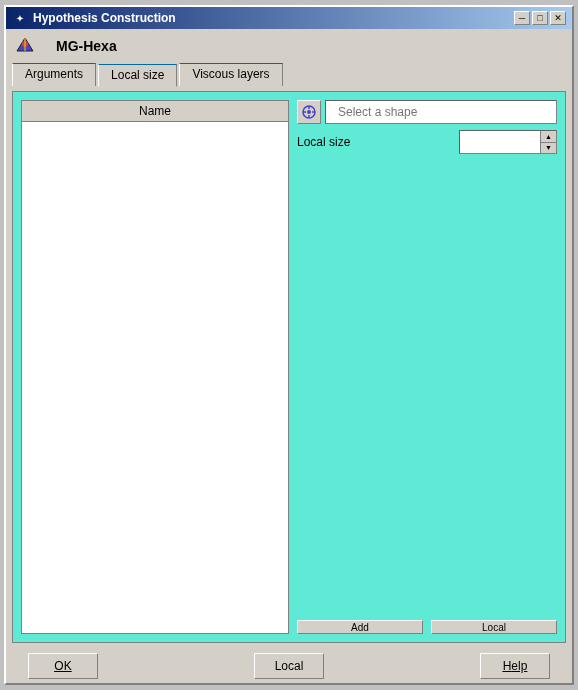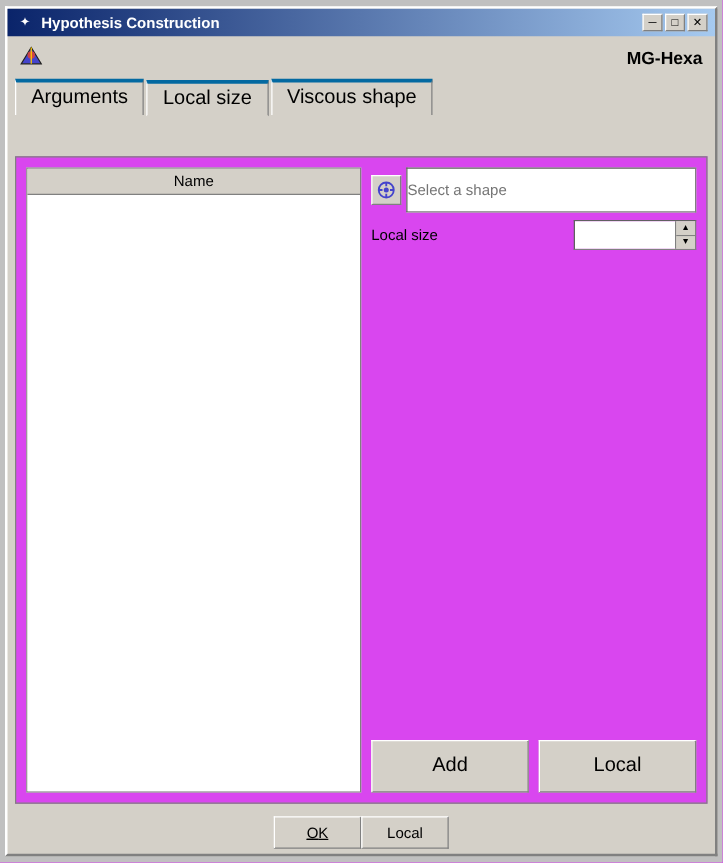--- a/index.html
+++ b/index.html
@@ -75,60 +75,58 @@
       padding: 6px;
       gap: 6px;
     }
     .app-title {
       font-size: 14px;
       font-weight: bold;
       padding: 2px 4px;
       display: flex;
       align-items: center;
       gap: 22px;
-      justify-content: space-between;
     }
     .app-icon {
       width: 18px;
       height: 18px;
     }
     .tabs {
       display: flex;
       gap: 2px;
       margin-bottom: -1px;
       position: relative;
       z-index: 1;
     }
     .tab {
       padding: 3px 12px;
       background: #d4d0c8;
       border: 1px solid #808080;
       border-bottom: none;
       cursor: pointer;
-      font-size: 16px;
-      border-top: 3px solid #0369a1;
+      font-size: 12px;
+      border-top: 1px solid #0369a1;
       border-left: 1px solid #ffffff;
     }
     .tab.active {
       background: #d4d0c8;
       border-bottom: 1px solid #d4d0c8;
       font-weight: normal;
       position: relative;
       top: 1px;
       padding-bottom: 4px;
     }
     .tab-content {
       flex: 1;
-      background: #d946ef;
+      background: #5eead4;
       border: 1px solid #808080;
       border-top: 1px solid #808080;
       padding: 8px;
       display: flex;
       gap: 8px;
-      margin-top: 28px;
     }
     .left-panel {
       flex: 1;
       background: white;
       border: 1px solid #808080;
       border-top: 1px solid #808080;
       border-left: 1px solid #808080;
       display: flex;
       flex-direction: column;
     }
@@ -170,26 +168,26 @@
       border-top: 1px solid #ffffff;
       border-left: 1px solid #ffffff;
       display: flex;
       align-items: center;
       justify-content: center;
       cursor: pointer;
       flex-shrink: 0;
     }
     .shape-input {
       flex: 1;
-      height: 36px;
+      height: 24px;
       border: 1px solid #808080;
       border-top: 1px solid #606060;
       border-left: 1px solid #606060;
       background: white;
-      padding: 2px 0;
+      padding: 2px 12px;
       font-size: 12px;
       color: #888;
     }
     .local-size-row {
       display: flex;
       align-items: center;
       justify-content: space-between;
       gap: 4px;
     }
     .local-size-label {
@@ -232,31 +230,31 @@
     .spinner-up {
       border-bottom: 1px solid #808080;
     }
     .action-buttons {
       display: flex;
       gap: 8px;
       margin-top: auto;
     }
     .action-btn {
       flex: 1;
-      height: 42px;
+      height: 14px;
       background: #d4d0c8;
       border: 1px solid #808080;
       border-top: 1px solid #ffffff;
       border-left: 1px solid #ffffff;
       cursor: pointer;
-      font-size: 16px;
+      font-size: 10px;
     }
     .bottom-buttons {
       display: flex;
-      justify-content: center;
+      justify-content: space-between;
       padding: 4px 22px;
       flex-shrink: 0;
     }
     .bottom-btn {
       min-width: 70px;
       height: 26px;
       background: #d4d0c8;
       border: 1px solid #808080;
       border-top: 1px solid #ffffff;
       border-left: 1px solid #ffffff;
@@ -300,21 +298,21 @@
     </div>
 
     <div class="tabs">
       <div class="tab">
         <span>Arguments</span>
       </div>
       <div class="tab active">
         <span>Local size</span>
       </div>
       <div class="tab">
-        <span>Viscous shape</span>
+        <span>Viscous layers</span>
       </div>
     </div>
 
     <div class="tab-content">
 
       <div class="left-panel">
         <div class="table-header">
           <div class="table-header-cell">Name</div>
         </div>
         <div class="table-body"></div>
@@ -355,14 +353,17 @@
         </div>
       </div>
     </div>
   </div>
 
   <div class="bottom-buttons">
     <button class="bottom-btn">
       <span><span style="text-decoration:underline">O</span>K</span>
     </button>
     <button class="bottom-btn">Local</button>
+    <button class="bottom-btn">
+      <span><span style="text-decoration:underline">H</span>elp</span>
+    </button>
   </div>
 </div>
 
 </body></html>

